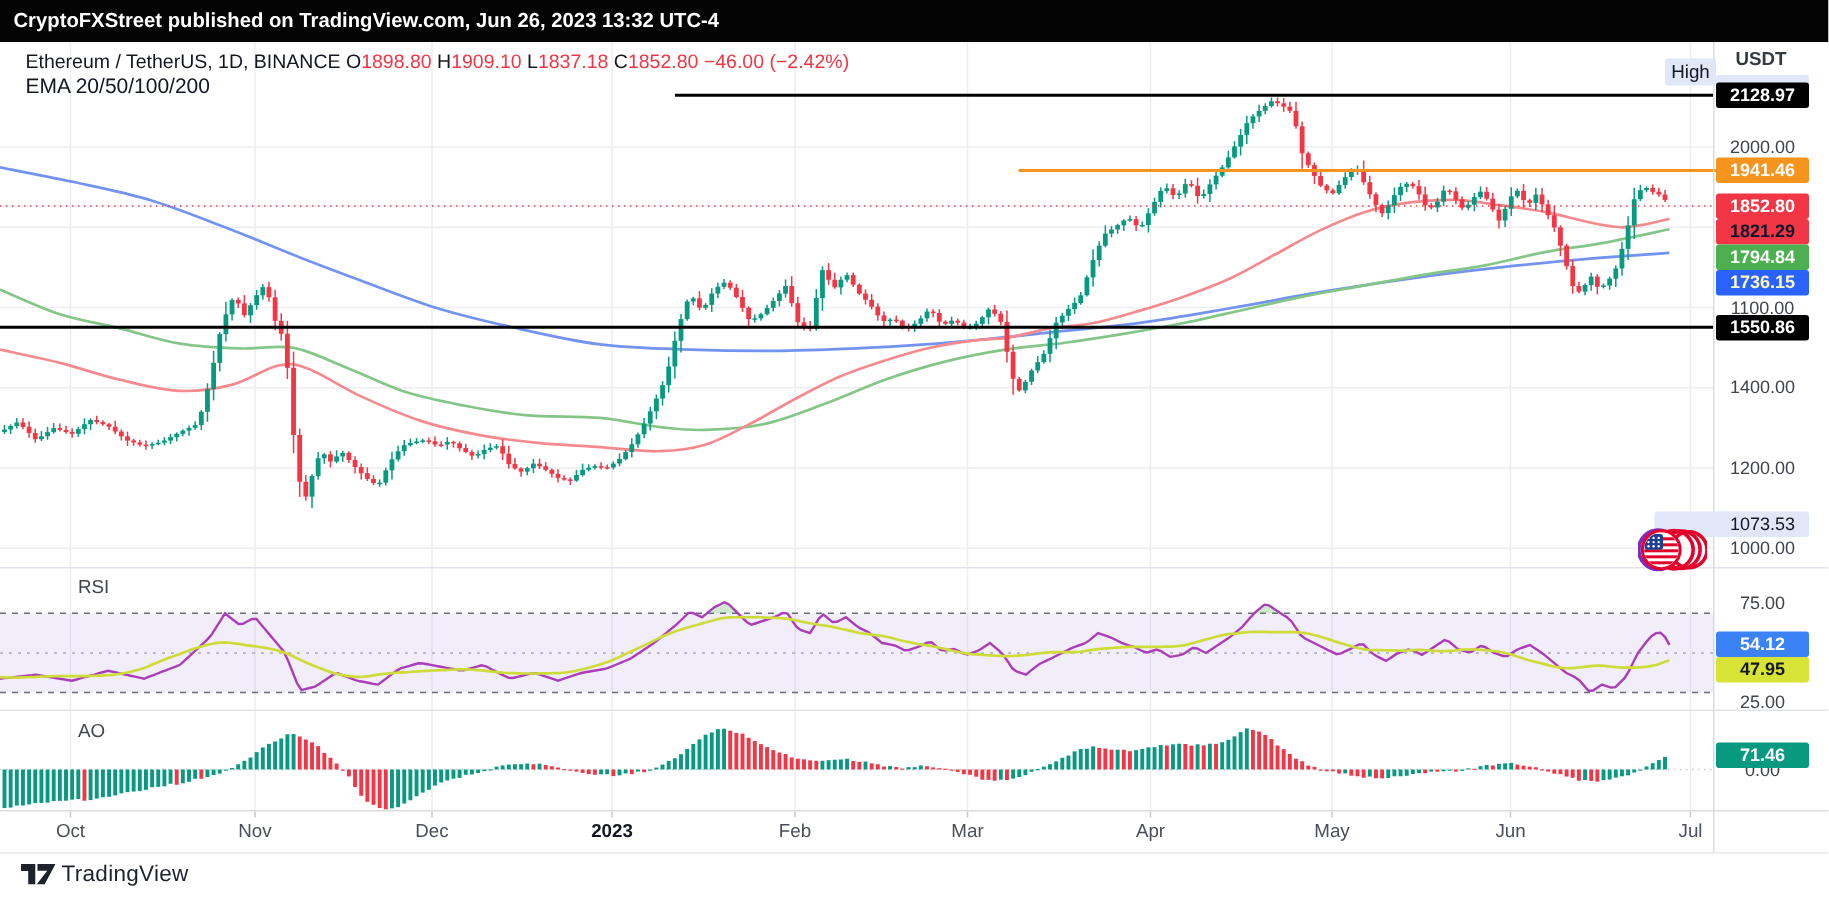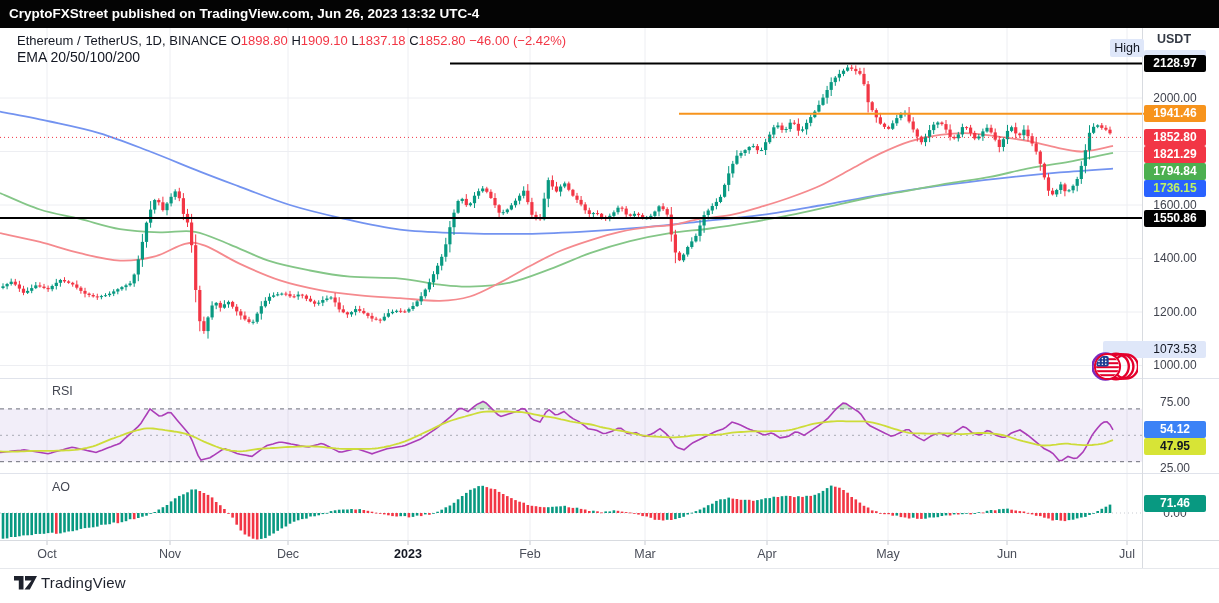--- a/index.html
+++ b/index.html
@@ -959,33 +959,33 @@
   </svg>
 
   <div id="attr" class="abs">
     <svg width="23" height="14" viewBox="0 0 23 14">
       <path d="M0 0 h9.5 v13.5 h-4.7 V4.6 H0 Z" fill="#1e222d"></path>
       <path d="M11 0 h12 l-7.2 13.5 h-5.3 l7.0-9 H11 Z" fill="#1e222d"></path>
     </svg>
     <span id="attr-text">TradingView</span>
   </div>
 <div class="ax-gray abs" style="top: 91.5px;">2000.00</div>
-    <div class="ax-gray abs" style="top: 198.5px;">1600.00</div>
+    <div class="ax-gray abs" style="top: 198.5px;">1100.00</div>
     <div class="ax-gray abs" style="top: 252px;">1400.00</div>
     <div class="ax-gray abs" style="top: 305.5px;">1200.00</div>
     <div class="ax-gray abs" style="top: 359px;">1000.00</div>
     <div class="ax-gray abs" style="top: 395.8px;">75.00</div>
     <div class="ax-gray abs" style="top: 461.8px;">25.00</div>
     <div class="ax-gray abs" style="top: 506.5px;">0.00</div>
     <div class="badge abs" style="top: 55px; background: rgb(0, 0, 0); color: rgb(255, 255, 255);">2128.97</div>
     <div class="badge abs" style="top: 105.2px; background: rgb(247, 148, 29); color: rgb(255, 255, 255);">1941.46</div>
     <div class="badge abs" style="top: 128.9px; background: rgb(242, 54, 69); color: rgb(255, 255, 255);">1852.80</div>
-    <div class="badge abs" style="top: 145.9px; background: rgb(242, 54, 69); color: #ffffff;">1821.29</div>
+    <div class="badge abs" style="top: 145.9px; background: rgb(242, 54, 69); color: #0f172a;">1821.29</div>
     <div class="badge abs" style="top: 162.9px; background: rgb(76, 175, 80); color: rgb(255, 255, 255);">1794.84</div>
-    <div class="badge abs" style="top: 179.9px; background: rgb(41, 98, 255); color: #bef264;">1736.15</div>
+    <div class="badge abs" style="top: 179.9px; background: rgb(41, 98, 255); color: #fef9c3;">1736.15</div>
     <div class="badge abs" style="top: 209.6px; background: rgb(0, 0, 0); color: rgb(255, 255, 255);">1550.86</div>
     <div class="badge abs" style="top: 421.4px; background: #3b82f6; color: rgb(255, 255, 255);">54.12</div>
     <div class="badge abs" style="top: 438.4px; background: rgb(215, 228, 54); color: rgb(19, 23, 34);">47.95</div>
     <div class="badge abs" style="top: 494.5px; background: rgb(8, 153, 129); color: rgb(255, 255, 255);">71.46</div>
     <div class="badge softbadge abs" style="top: 341px;">1073.53</div>
     <div class="month abs" style="left: 47px;">Oct</div>
     <div class="month abs" style="left: 170px;">Nov</div>
     <div class="month abs" style="left: 288px;">Dec</div>
     <div class="month year abs" style="left: 408px;">2023</div>
     <div class="month abs" style="left: 530px;">Feb</div>

